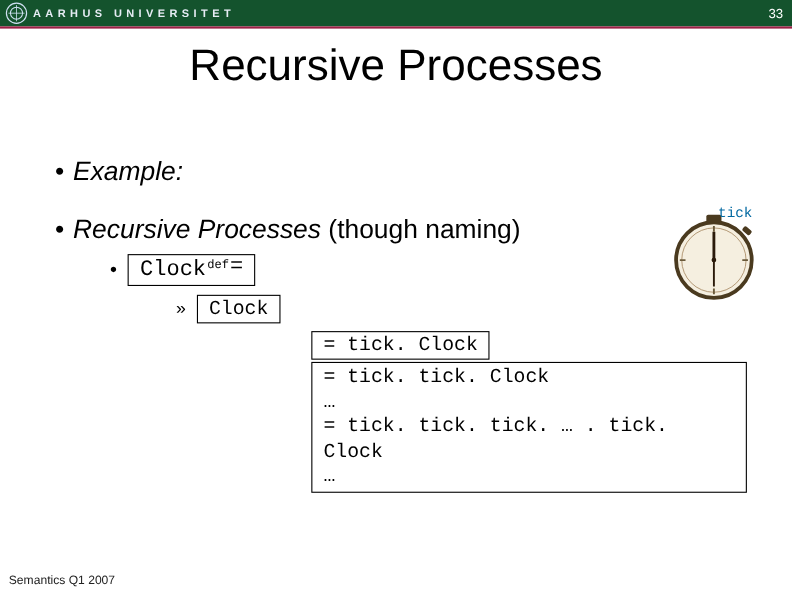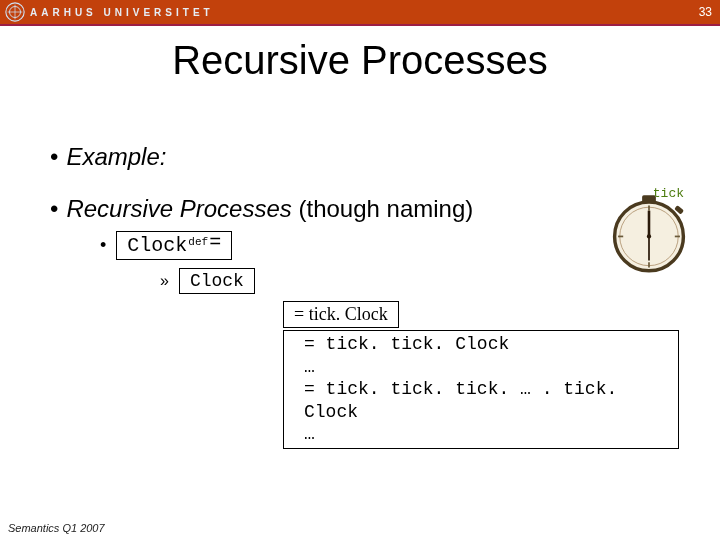--- a/index.html
+++ b/index.html
@@ -1,18 +1,18 @@
 <!DOCTYPE html>
 <html><head>
 <meta charset="utf-8">
 <style>
   * { margin: 0; padding: 0; box-sizing: border-box; }
   html, body { width: 720px; height: 540px; font-family: Arial, Helvetica, sans-serif; background: #fff; overflow: hidden; }
   .slide { width: 720px; height: 540px; position: relative; }
-  .header-bar { width: 100%; height: 24px; background: #c2410c; display: flex; align-items: center; justify-content: space-between; color: #fff; padding-right: 8px; }
+  .header-bar { width: 100%; height: 24px; background: #14532d; display: flex; align-items: center; justify-content: space-between; color: #fff; padding-right: 8px; }
   .header-left { display: flex; align-items: center; height: 100%; }
   .seal { width: 22px; height: 22px; margin: 0 4px; }
   .seal svg { display: block; }
   .uni { font-size: 10px; letter-spacing: 4px; font-weight: 700; color: #e6ecf4; }
   .slide-num { font-size: 12px; font-weight: 400; }
   .header-divider { height: 2px; width: 100%; background: #9c1e45; }
   .title { text-align: center; font-size: 40px; margin-top: 12px; font-family: Arial, sans-serif; }
   .body { padding: 18px 40px 0 50px; }
   .lvl1 { font-size: 24px; margin-top: 24px; font-style: italic; }
   .lvl1:first-child { margin-top: 20px; }
@@ -22,25 +22,25 @@
   .lvl2 .boxed { border: 1px solid #000; padding: 2px 10px; font-family: "Courier New", monospace; font-size: 20px; display: inline-flex; align-items: baseline; }
   .defeq { font-size: 11px; position: relative; top: -6px; margin: 0 1px; }
   .expand-line { font-size: 20px; margin-left: 50px; margin-top: 28px; }
   .expand-line .bullet { margin-right: 8px; }
   .it { font-style: italic; }
   .lvl3 { margin-left: 110px; margin-top: 8px; display: flex; align-items: center; }
   .lvl3 .arrow { font-size: 16px; margin-right: 10px; }
   .lvl3 .boxed2 { border: 1px solid #000; padding: 2px 10px; font-family: "Courier New", monospace; font-size: 18px; }
   .expansion-block { margin-left: 232px; margin-top: 4px; border: 1px dashed rgba(0,0,0,0); }
   .exp-row { display:flex; }
-  .exp-box { border: 1px solid #000; padding: 2px 10px; font-family: Liberation Serif, serif; font-size: 18px; margin-top: 2px; display: inline-block; }
-  .exp-box-tall { border: 1px solid #000; padding: 2px 20px; font-family: "Courier New", monospace; font-size: 18px; margin-top: 2px; display: inline-block; line-height: 1.25; }
-  .footer { position: absolute; bottom: 6px; left: 8px; font-size: 11px; color: #222; font-style: italic; }
+  .exp-box { border: 1px solid #000; padding: 2px 10px; font-family: Liberation Mono, monospace; font-size: 18px; margin-top: 2px; display: inline-block; }
+  .exp-box-tall { border: 1px solid #000; padding: 2px 10px; font-family: "Courier New", monospace; font-size: 18px; margin-top: 2px; display: inline-block; line-height: 1.25; }
+  .footer { position: absolute; bottom: 6px; left: 8px; font-size: 11px; color: #222; }
   .clock-img { position: absolute; right: 28px; top: 190px; width: 86px; height: 86px; }
-  .clock-img .word { position:absolute; top:-4px; right:8px; font-family:"Courier New",monospace; font-size:13px; color:#4d7c0f;}
+  .clock-img .word { position:absolute; top:-4px; right:8px; font-family:"Courier New",monospace; font-size:13px; color:#0369a1;}
   .clock-img svg { display:block; }
 </style>
 </head>
 <body>
 
 <div class="slide">
 
   <div class="header-bar">
     <div class="header-left">
       <div class="seal">

